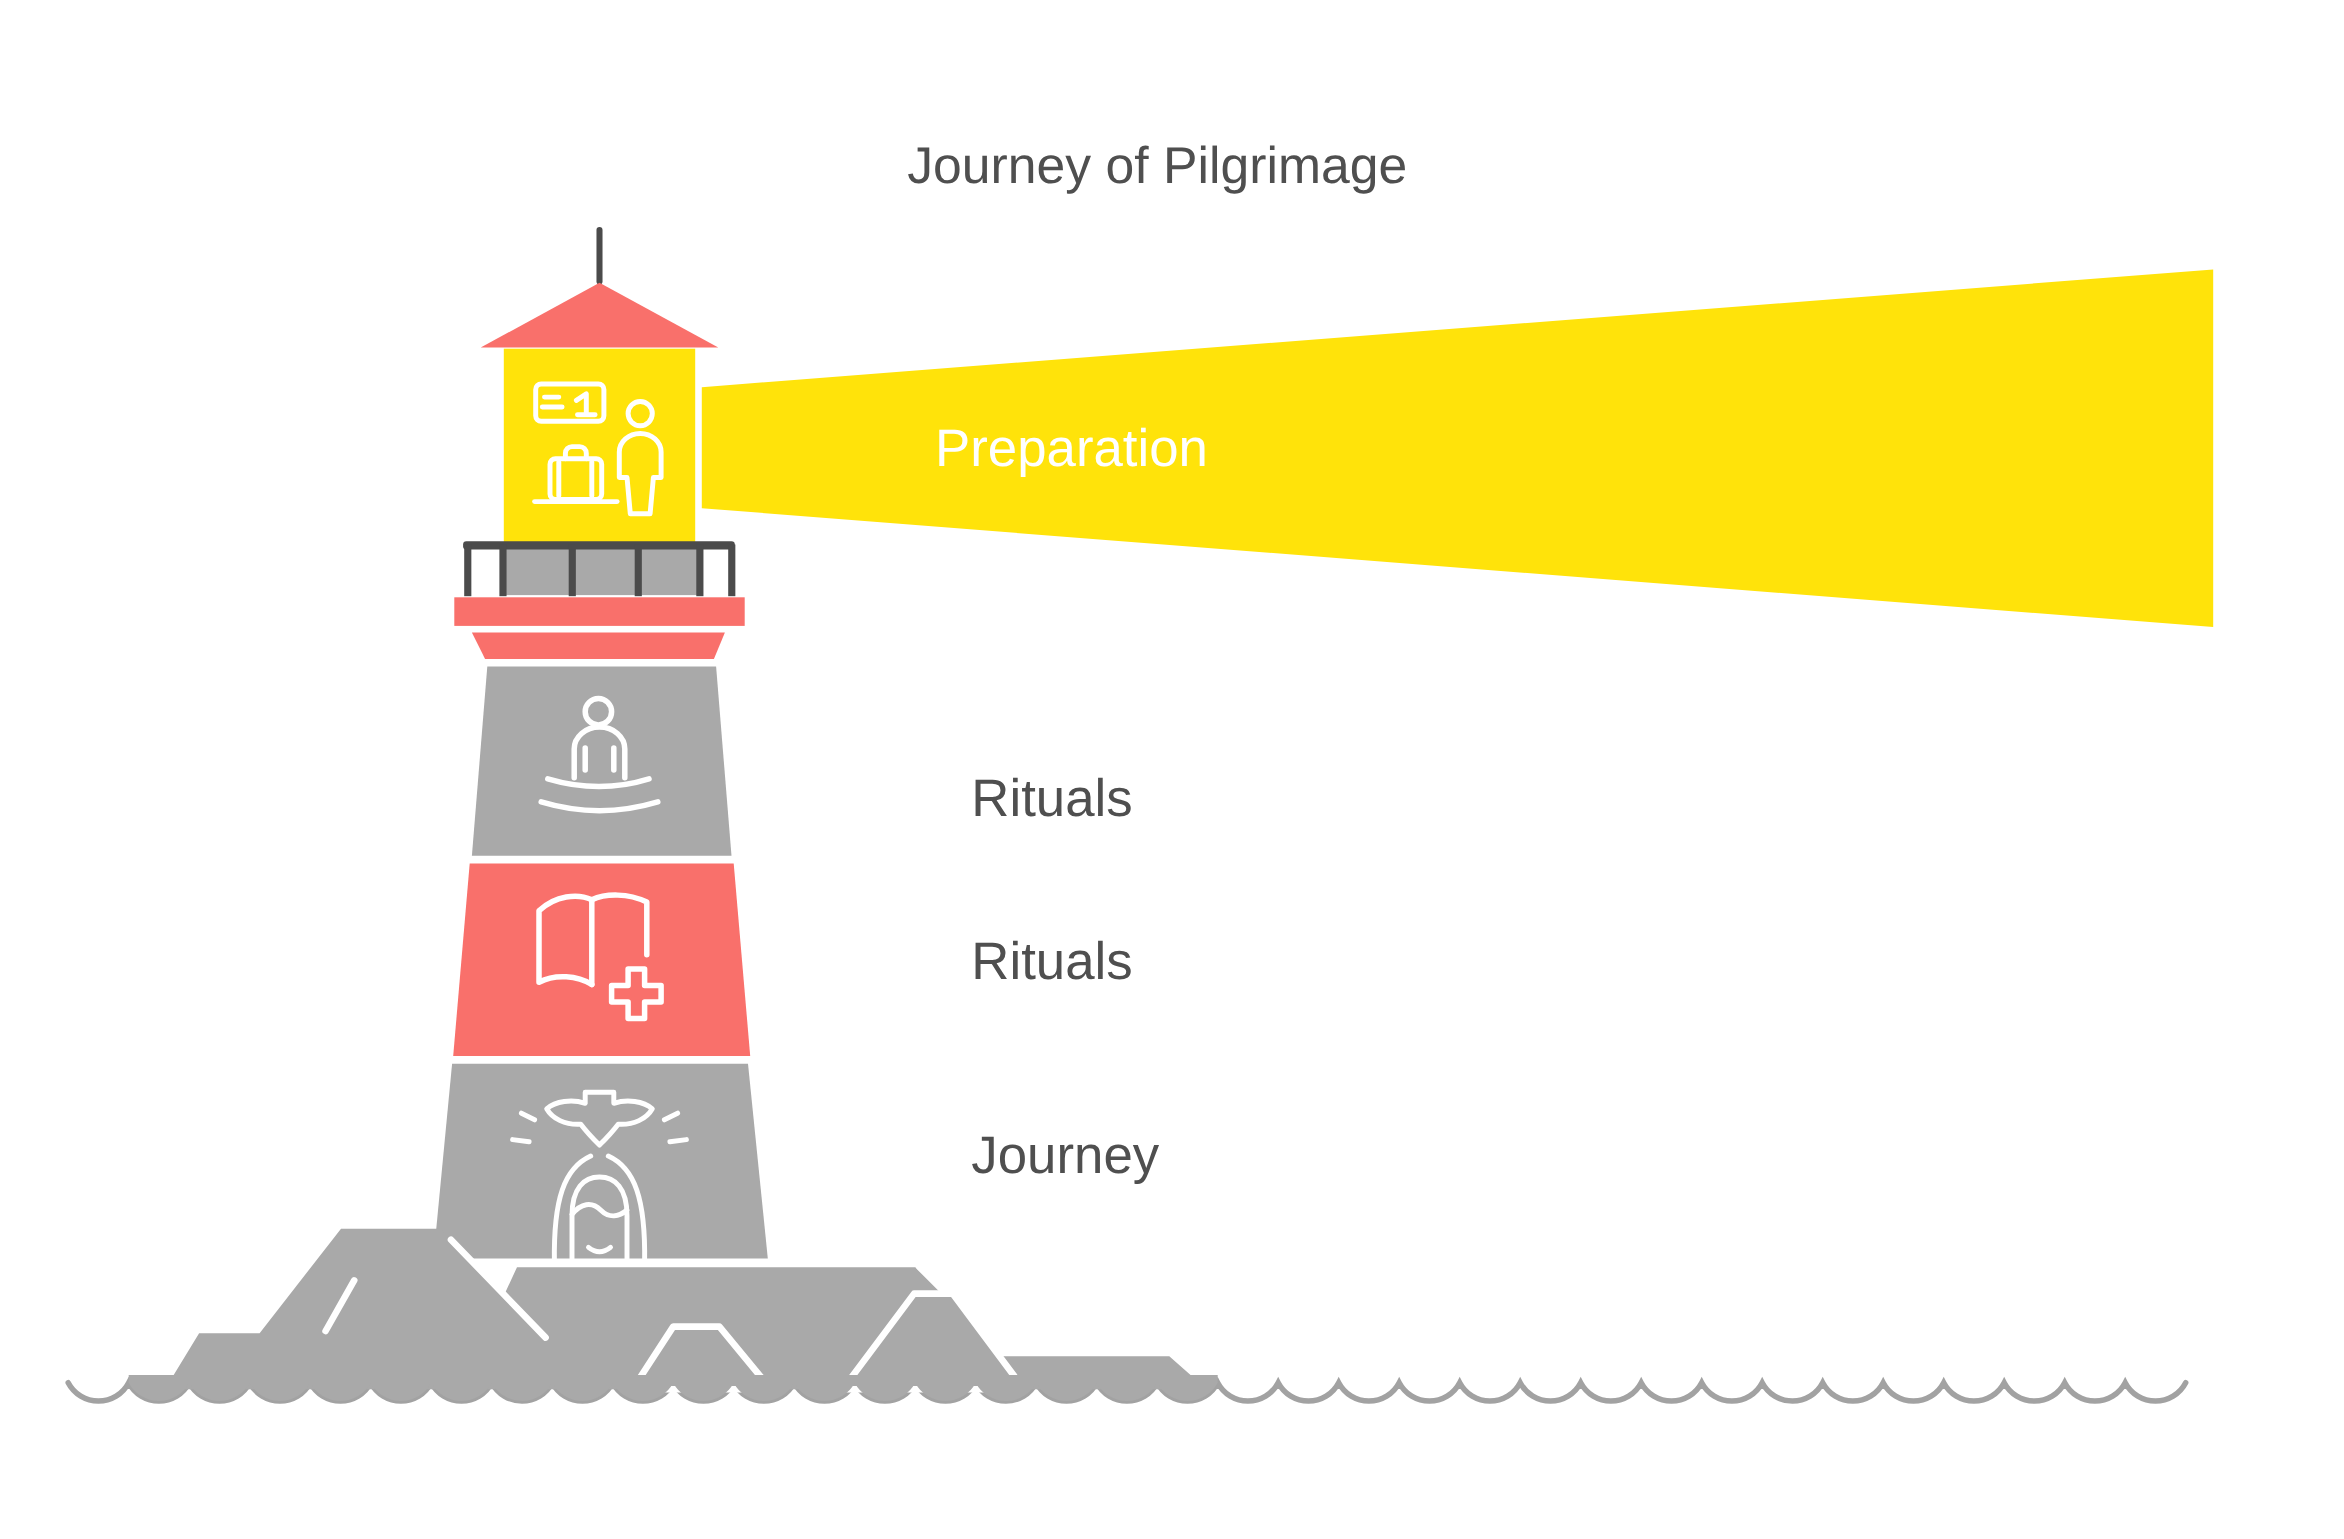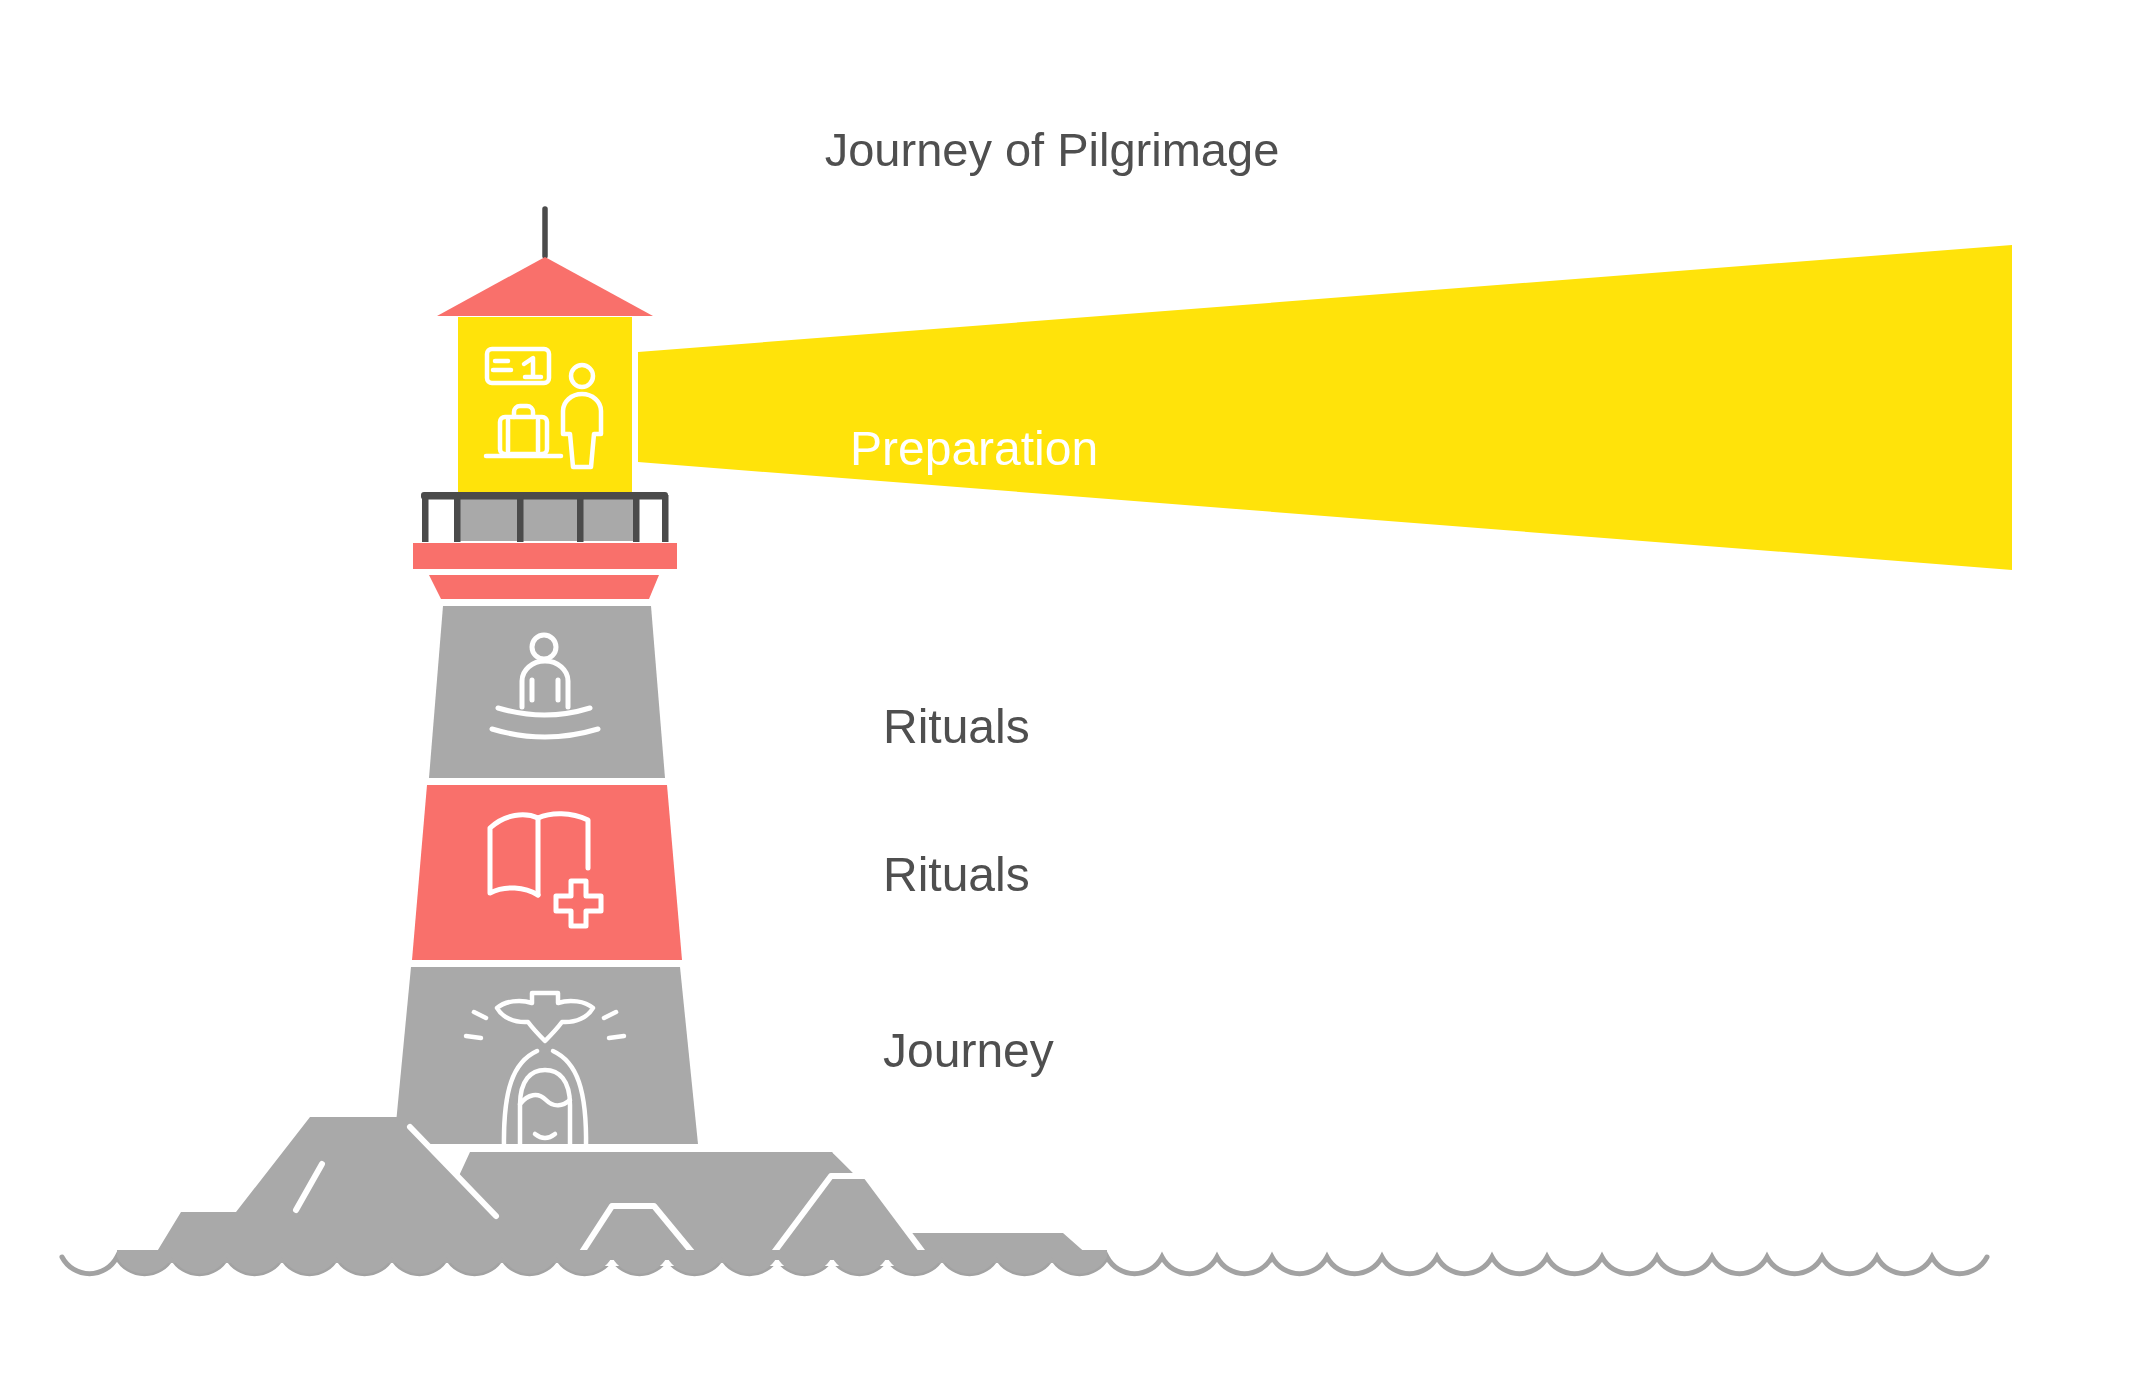--- a/index.html
+++ b/index.html
@@ -14,21 +14,21 @@
   .canvas svg{position:absolute;left:0;top:0;}
   .title{
     position:absolute; left:1052px; top:108px; transform:translateX(-50%);
     font-size:47px; color:var(--text); white-space:nowrap;margin-top:14px;
   }
   .stage-label{
     position:absolute; font-size:48px; color:var(--text); white-space:nowrap;
     line-height:55px;
   }
   .stage-label.on-beam{ color:var(--white); }
-  .lbl-preparation{ left:850px; top:381px;margin-top:40px; }
+  .lbl-preparation{ left:850px; top:381px; }
   .lbl-rituals{ left:883px; top:667px;margin-top:32px; }
   .lbl-devotion{ left:883px; top:847px; }
   .lbl-arrival{ left:883px; top:1023px; }
 </style>
 </head>
 <body>
 
 <div class="canvas">
 
   <svg width="2131" height="1399" viewBox="0 0 2131 1399">

